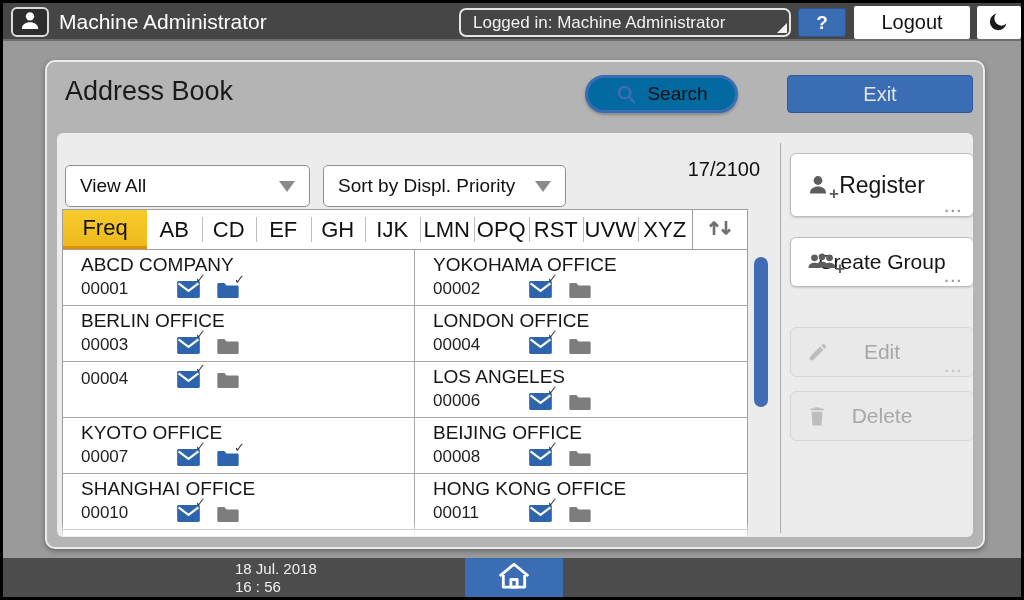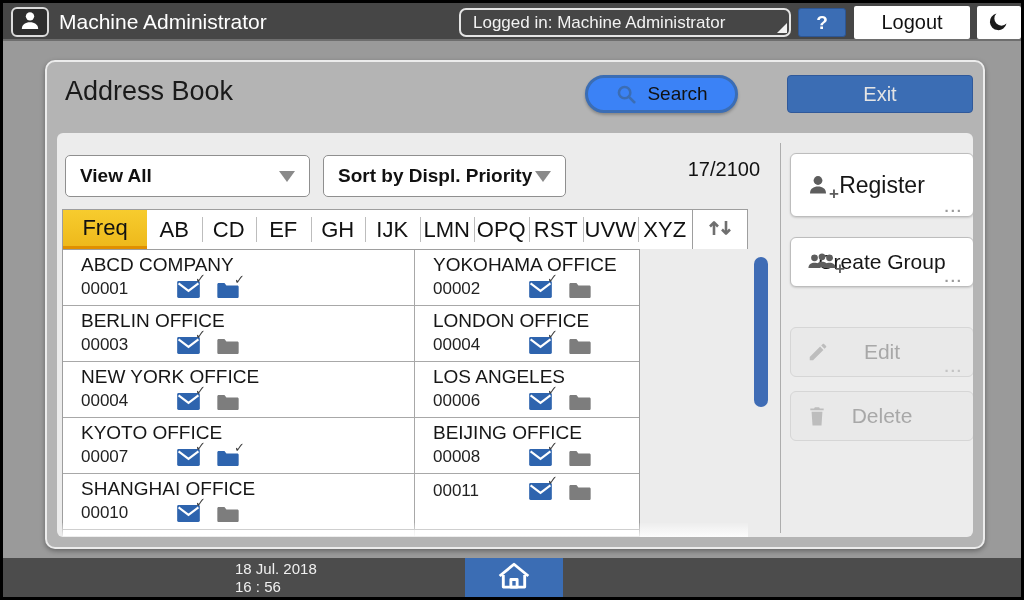--- a/index.html
+++ b/index.html
@@ -28,34 +28,34 @@
   .moon-btn { position:absolute; left:974px; top:3px; width:44px; height:33px;
               background:#fff; border-radius:2px; display:flex; align-items:center;
               justify-content:center; color:#1a1a1a; }
 
   
   .panel { position:absolute; left:42px; top:57px; width:940px; height:489px;
            background:#b4b4b4; border:2px solid #ececec; border-radius:10px;
            box-shadow:0 2px 5px rgba(0,0,0,.35); }
   .panel-title { position:absolute; left:18px; top:14px; font-size:27px; color:#1a1a1a; }
   .search-btn { position:absolute; left:538px; top:13px; width:153px; height:38px;
-           background:#3b82f6; border:3px solid #3b6db4; border-radius:19px;
+           background:#0369a1; border:3px solid #3b6db4; border-radius:19px;
            display:flex; align-items:center; justify-content:center; gap:10px;
            color:#111; font-size:19px; box-shadow:0 2px 3px rgba(0,0,0,.25); }
   .search-btn .sicon { color:#3b6db4; display:flex; }
   .exit-btn { position:absolute; left:740px; top:13px; width:186px; height:38px;
            background:#3b6db4; border:1px solid #30599a; border-radius:4px;
            color:#e5e5e5; font-size:20px; text-align:center; line-height:36px; }
 
   .panel-inner { position:absolute; left:10px; top:71px; width:916px; height:404px;
            background:#ececec; border-radius:6px; overflow:hidden; }
 
-  .dropdown { position:absolute; top:22px; height:42px; background:#fff;
+  .dropdown { position:absolute; top:32px; height:42px; background:#fff;
            border:1.5px solid #8f8f8f; border-radius:5px; display:flex;
-           align-items:center; padding:0 14px; font-size:19px; color:#111;font-weight:bold; }
+           align-items:center; padding:0 14px; font-size:19px; color:#111; }
   .dd-view { left:8px;  width:245px; }
   .dd-sort { left:266px; width:243px; }
   .dropdown .spacer { flex:1; }
   .dd-arrow { width:0; height:0; border-left:8px solid transparent;
            border-right:8px solid transparent; border-top:11px solid #8a8a8a; }
   .count { position:absolute; left:555px; top:25px; width:148px; text-align:right;
            font-size:20px; color:#111; }
 
   
   .tabbar { position:absolute; left:5px; top:76px; width:686px; height:40px;
@@ -65,21 +65,21 @@
          font-size:22px; color:#111; position:relative; }
   .tab + .tab::before { content:""; position:absolute; left:0; top:7px; bottom:7px;
          width:1px; background:#bdbdbd; }
   .tab.active { flex:none; width:84px; background:linear-gradient(#f7cc2e,#eeb91c);
          border-bottom:3px solid #e08f00; }
   .tab.active + .tab::before { display:none; }
   .tab-swap { flex:none; width:55px; display:flex; align-items:center;
          justify-content:center; border-left:1px solid #9e9e9e; color:#6f6f6f; }
 
   
-  .list { position:absolute; left:5px; top:116px; width:578px; height:288px;
+  .list { position:absolute; left:5px; top:116px; width:686px; height:288px;
           background:#fff; border:1px solid #9e9e9e; overflow:hidden; }
   .lrow { display:grid; grid-template-columns:352px 1fr; height:56px;
           border-bottom:1px solid #a8a8a8; }
   .cell { padding:4px 8px 0 18px; position:relative; }
   .cell.left { border-right:1px solid #a8a8a8; }
   .entry-name { font-size:19px; color:#161616; white-space:nowrap; }
   .entry-meta { display:flex; align-items:center; margin-top:3px; }
   .entry-id { font-size:17px; color:#222; width:96px; }
   .icons { display:flex; gap:17px; align-items:flex-end; }
   .iconwrap { position:relative; display:inline-flex; }
@@ -299,21 +299,20 @@
                       <path fill="currentColor" d="M0 2.5C0 1.7.7 1 1.5 1H8l2.2 2.8h12.3c.8 0 1.5.7 1.5 1.5v11.2c0 .8-.7 1.5-1.5 1.5h-21C.7 18 0 17.3 0 16.5z"></path>
                     </svg>
                   </span>
               </span>
             </div>
           </div>
         </div>
 
         <div class="lrow">
           <div class="cell left">
-            <div class="entry-name">NEW YORK OFFICE</div>
             <div class="entry-meta">
               <span class="entry-id">00004</span>
               <span class="icons">
                 <span class="iconwrap mail-icon">
                     <svg width="23" height="17" viewBox="0 0 24 18">
                       <rect width="24" height="18" rx="1.5" fill="currentColor"></rect>
                       <path d="M1.5 2.5 12 10.5 22.5 2.5" stroke="#fff" stroke-width="2.2" fill="none"></path>
                     </svg>
                     <span class="check">✓</span>
                   </span>
@@ -406,20 +405,21 @@
                   </span>
                 <span class="iconwrap folder-icon">
                     <svg width="22" height="16" viewBox="0 0 24 18">
                       <path fill="currentColor" d="M0 2.5C0 1.7.7 1 1.5 1H8l2.2 2.8h12.3c.8 0 1.5.7 1.5 1.5v11.2c0 .8-.7 1.5-1.5 1.5h-21C.7 18 0 17.3 0 16.5z"></path>
                     </svg>
                   </span>
               </span>
             </div>
           </div>
           <div class="cell">
+            <div class="entry-name">HONG KONG OFFICE</div>
             <div class="entry-meta">
               <span class="entry-id">00011</span>
               <span class="icons">
                 <span class="iconwrap mail-icon">
                     <svg width="23" height="17" viewBox="0 0 24 18">
                       <rect width="24" height="18" rx="1.5" fill="currentColor"></rect>
                       <path d="M1.5 2.5 12 10.5 22.5 2.5" stroke="#fff" stroke-width="2.2" fill="none"></path>
                     </svg>
                     <span class="check">✓</span>
                   </span>

